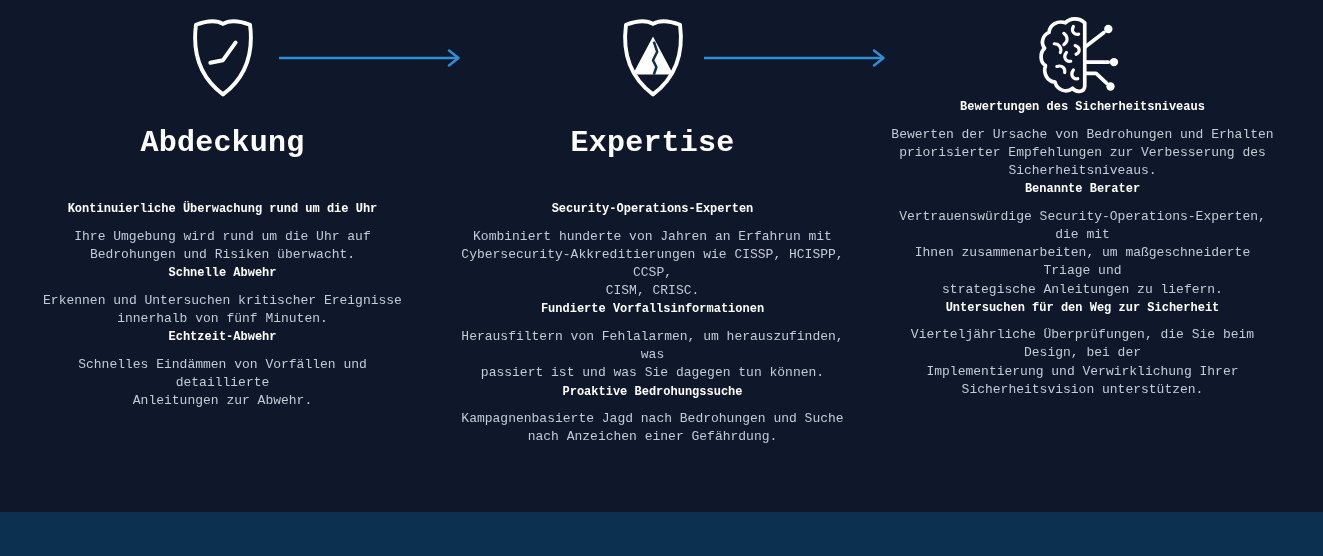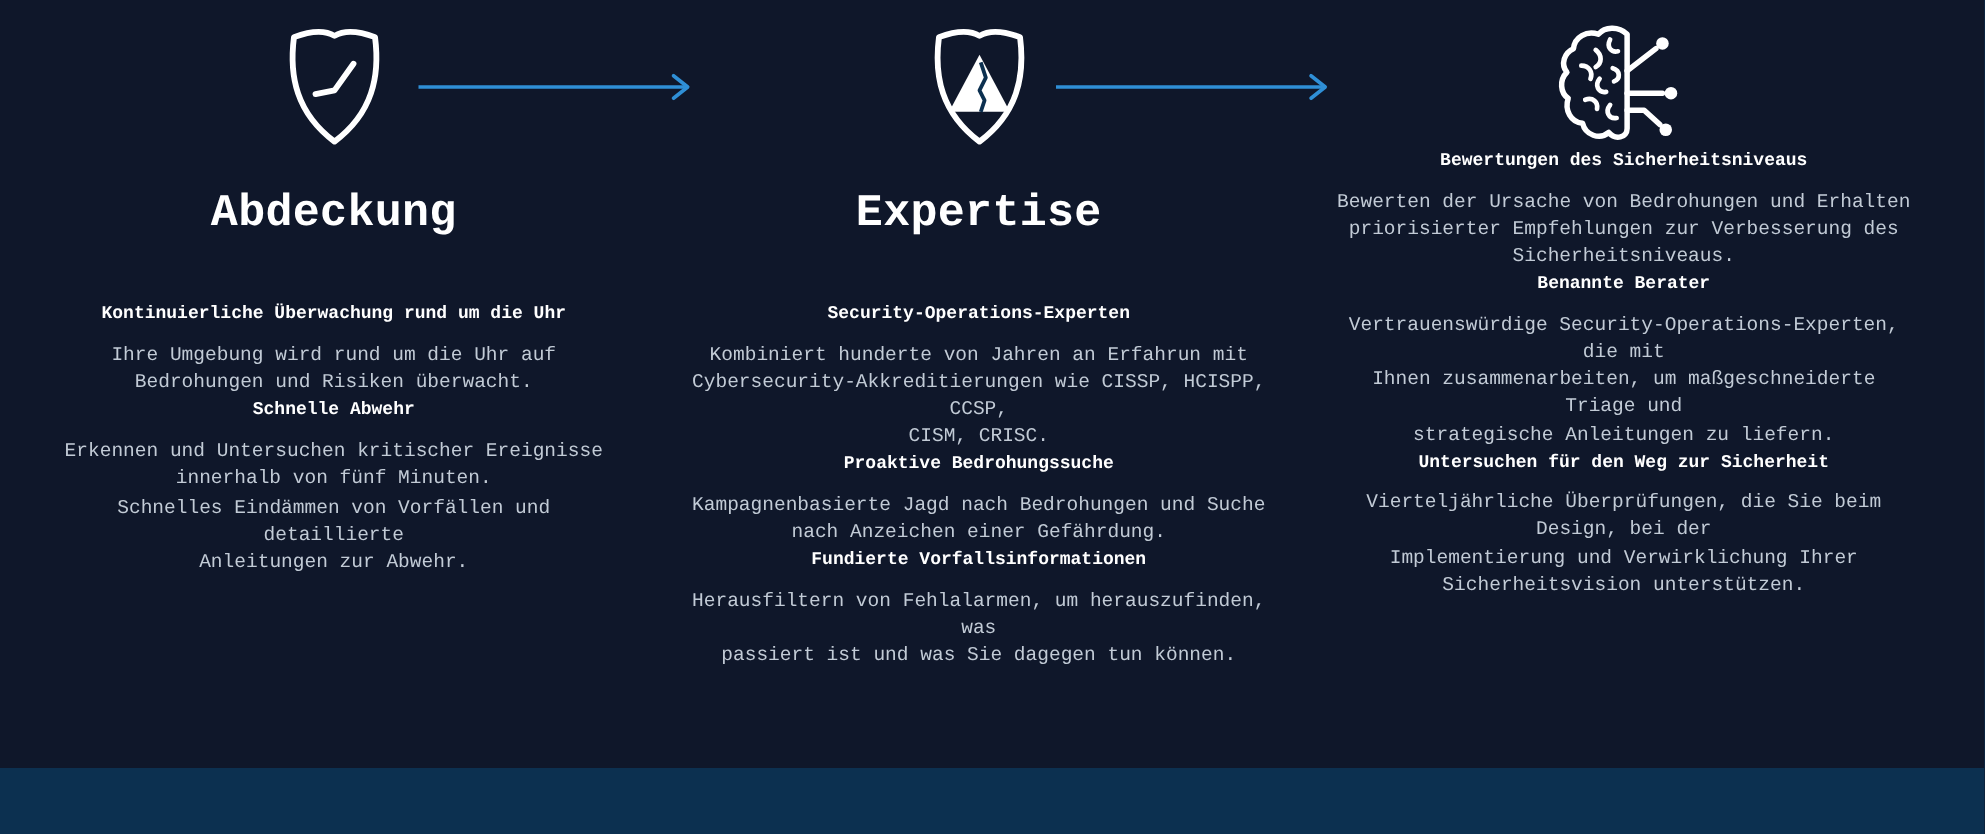--- a/index.html
+++ b/index.html
@@ -78,20 +78,21 @@
         <h3>Kontinuierliche Überwachung rund um die Uhr</h3>
         <p>Ihre Umgebung wird rund um die Uhr auf
 Bedrohungen und Risiken überwacht.</p>
       </div>
       <div class="feature">
         <h3>Schnelle Abwehr</h3>
         <p>Erkennen und Untersuchen kritischer Ereignisse
 innerhalb von fünf Minuten.</p>
       </div>
       <div class="feature">
+        <h3>Echtzeit-Abwehr</h3>
         <p>Schnelles Eindämmen von Vorfällen und detaillierte
 Anleitungen zur Abwehr.</p>
       </div>
     </section>
 
     <section class="col">
       <div class="icon-wrap">
         <svg width="76" height="86" viewBox="0 0 90 100">
           <path d="M45 12 C36 6.5, 25 8.5, 13 13 C9 44, 15 73, 45 95.5 C75 73, 81 44, 77 13 C65 8.5, 54 6.5, 45 12 Z" fill="none" stroke="#ffffff" stroke-width="4.6" stroke-linejoin="round"></path>
           <polygon points="45,27 69,72 21,72" fill="#ffffff"></polygon>
@@ -100,28 +101,28 @@
       </div>
       <h2 class="col-title">Expertise</h2>
 
       <div class="feature">
         <h3>Security-Operations-Experten</h3>
         <p>Kombiniert hunderte von Jahren an Erfahrun mit
 Cybersecurity-Akkreditierungen wie CISSP, HCISPP, CCSP,
 CISM, CRISC.</p>
       </div>
       <div class="feature">
+        <h3>Fundierte Vorfallsinformationen</h3>
+        <p>Herausfiltern von Fehlalarmen, um herauszufinden, was
+passiert ist und was Sie dagegen tun können.</p>
+      </div>
+      <div class="feature">
         <h3>Proaktive Bedrohungssuche</h3>
         <p>Kampagnenbasierte Jagd nach Bedrohungen und Suche
 nach Anzeichen einer Gefährdung.</p>
-      </div>
-      <div class="feature">
-        <h3>Fundierte Vorfallsinformationen</h3>
-        <p>Herausfiltern von Fehlalarmen, um herauszufinden, was
-passiert ist und was Sie dagegen tun können.</p>
       </div>
     </section>
 
     <section class="col">
       <div class="icon-wrap">
         <svg width="96" height="84" viewBox="0 0 110 96">
           <path d="M57 10 C50 3.5, 40 4.5, 35 10 C26 7, 17 12, 16 21 C9 24, 6 33, 11 39 C5 45, 6 55, 12 59 C9 68, 14 77, 23 78 C25 87, 36 91, 43 85 C48 91, 57 89, 57 82 L57 10 Z" fill="none" stroke="#ffffff" stroke-width="4.2" stroke-linejoin="round" stroke-linecap="round"></path>
           <path d="M33 22 C38 26, 38 32, 33 35 M44 14 C41 20, 45 24, 50 23 M22 34 C28 34, 31 39, 29 44 M36 44 C32 49, 35 55, 41 54 M46 36 C52 38, 52 44, 47 46 M25 60 C31 58, 35 62, 34 67 M44 64 C40 69, 43 75, 49 74" fill="none" stroke="#ffffff" stroke-width="3.6" stroke-linecap="round"></path>
           <path d="M57 38 L79 21" fill="none" stroke="#ffffff" stroke-width="4.2" stroke-linecap="round"></path>
           <circle cx="84" cy="17" r="4.8" fill="#ffffff"></circle>

